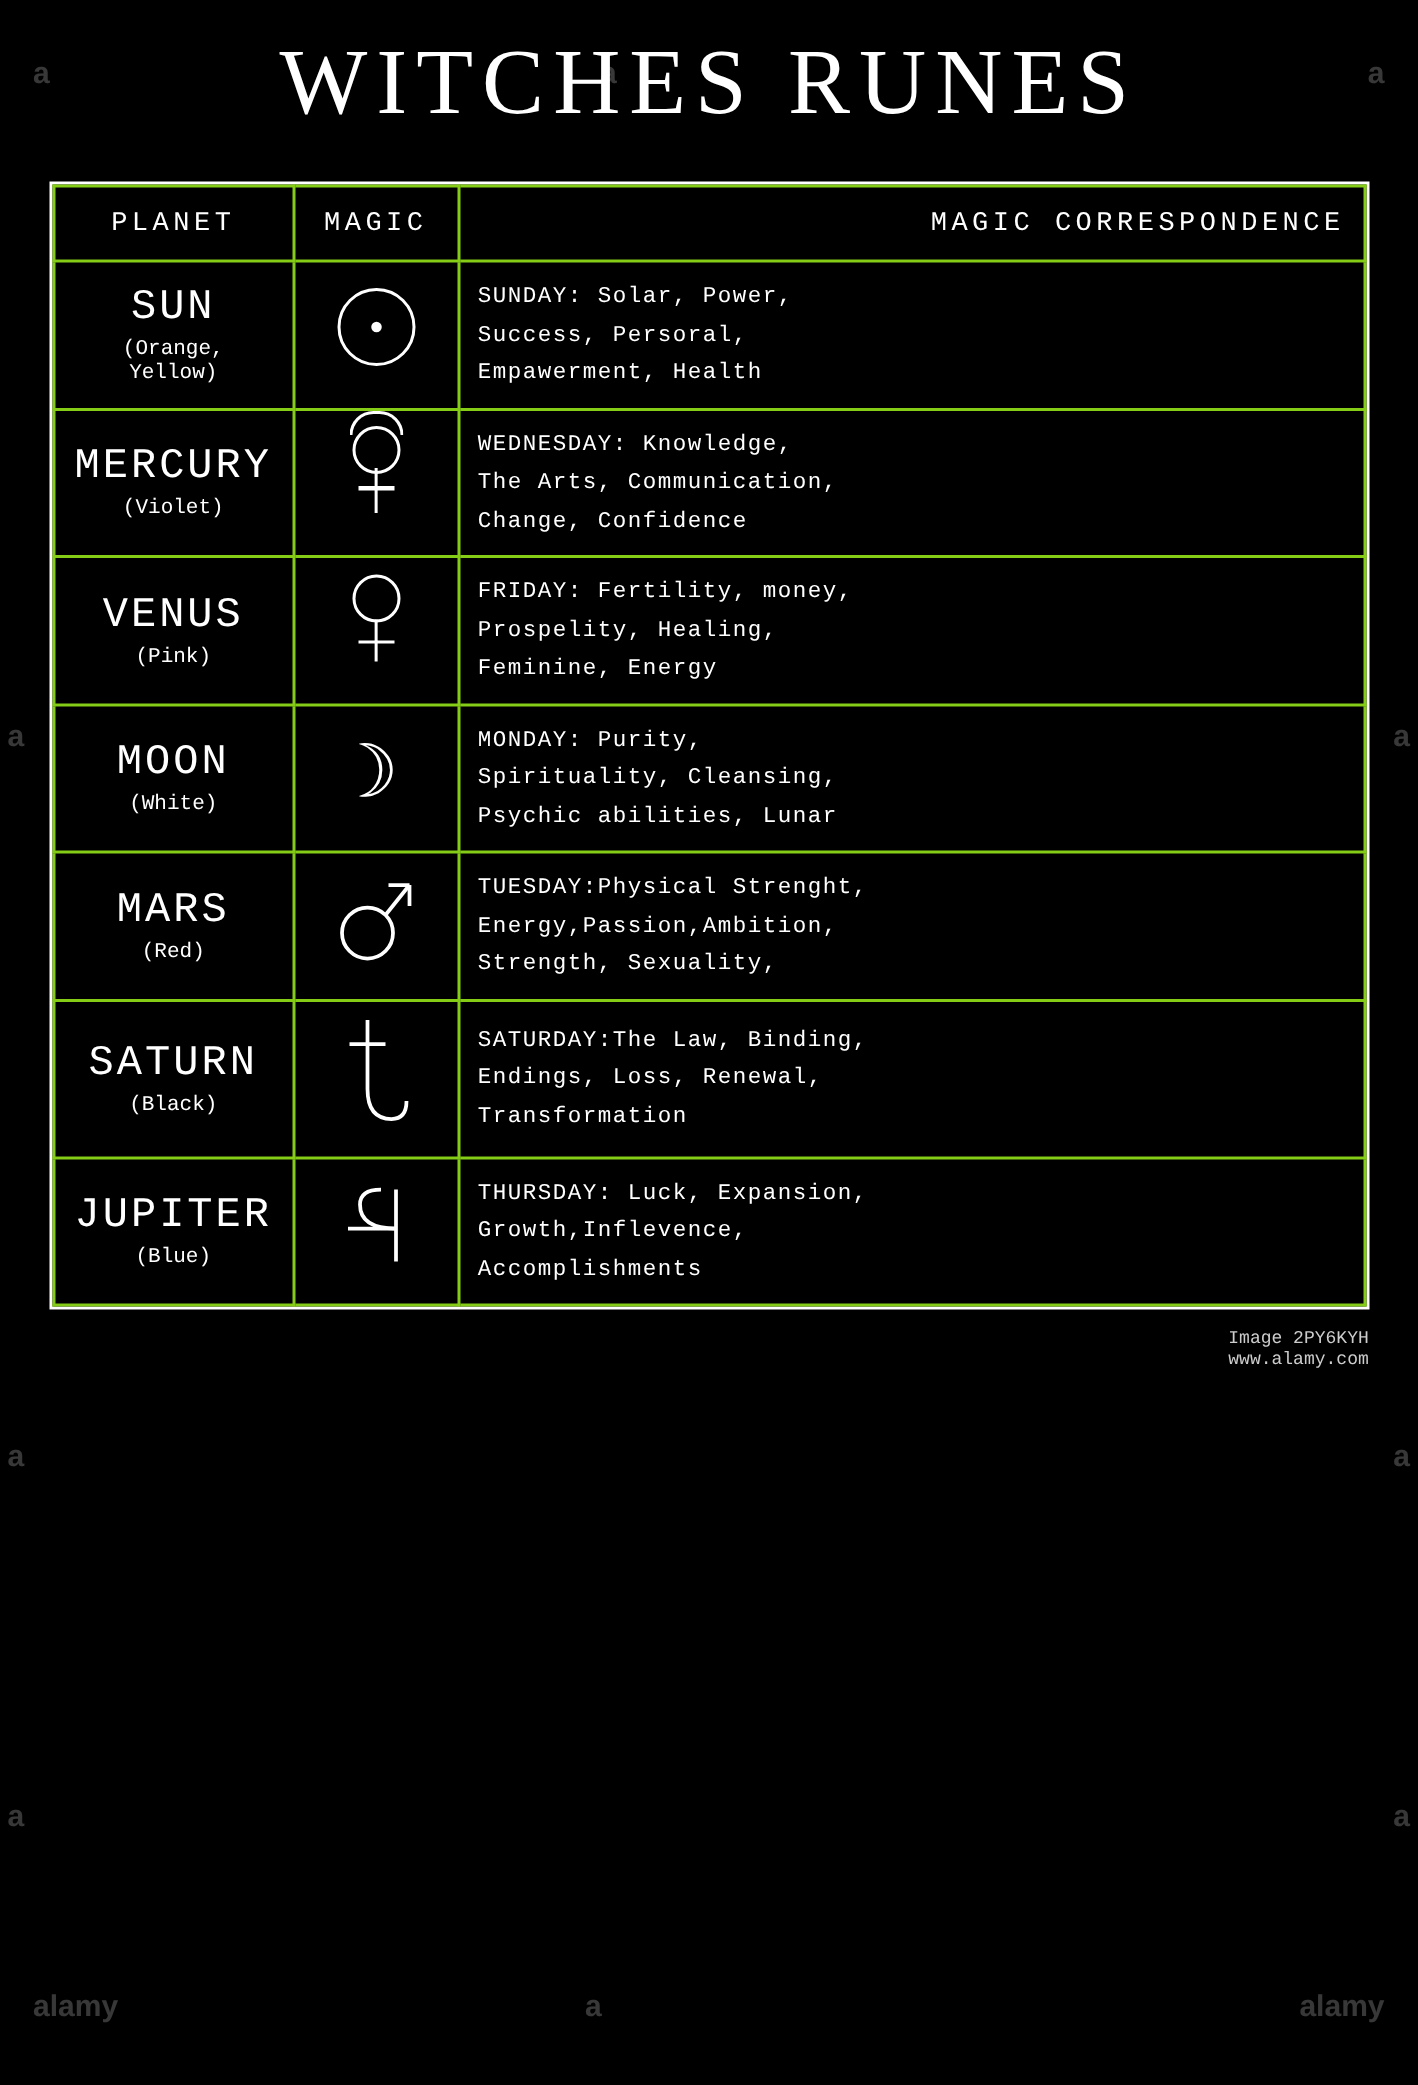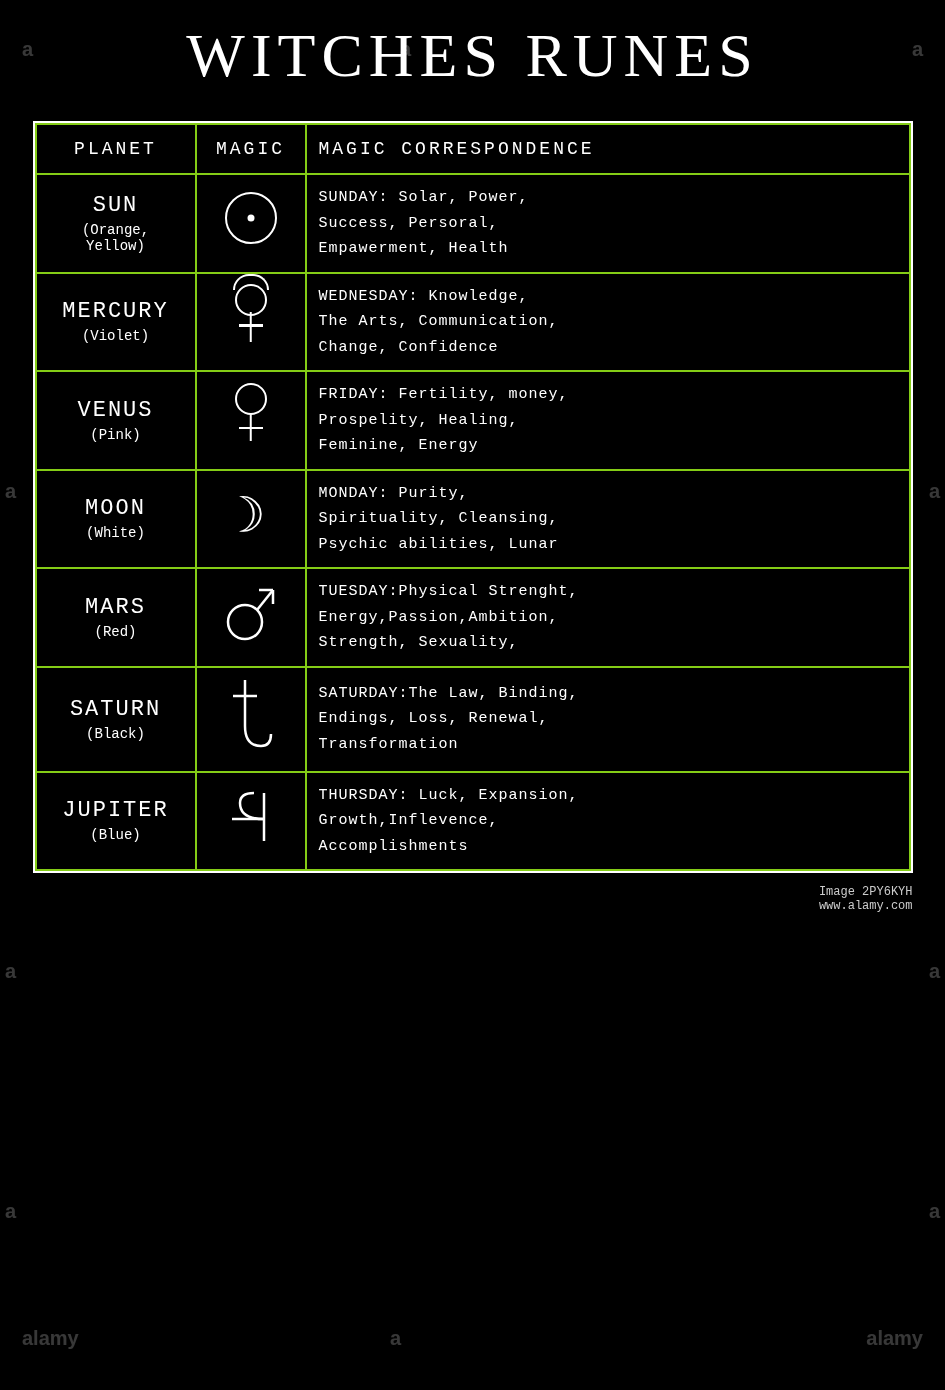--- a/index.html
+++ b/index.html
@@ -46,41 +46,41 @@
 
     th, td {
       border: 2px solid #84cc16;
       padding: 10px 12px;
       vertical-align: middle;
     }
 
     thead th {
       font-size: 18px;
       letter-spacing: 3px;
-      text-align: left;
+      text-align: right;
       font-weight: normal;
       padding: 14px 12px;
     }
 
     .col-planet {
       width: 160px;
       text-align: center;
     }
 
     .col-symbol {
       width: 110px;
       text-align: center;
     }
 
     .col-magic {
       width: auto;
     }
 
     .planet-name {
-      font-size: 22px;
+      font-size: 28px;
       letter-spacing: 2px;
       display: block;
       font-family: Liberation Mono, monospace;
     }
 
     .planet-color {
       font-size: 14px;
       display: block;
       margin-top: 4px;
     }

